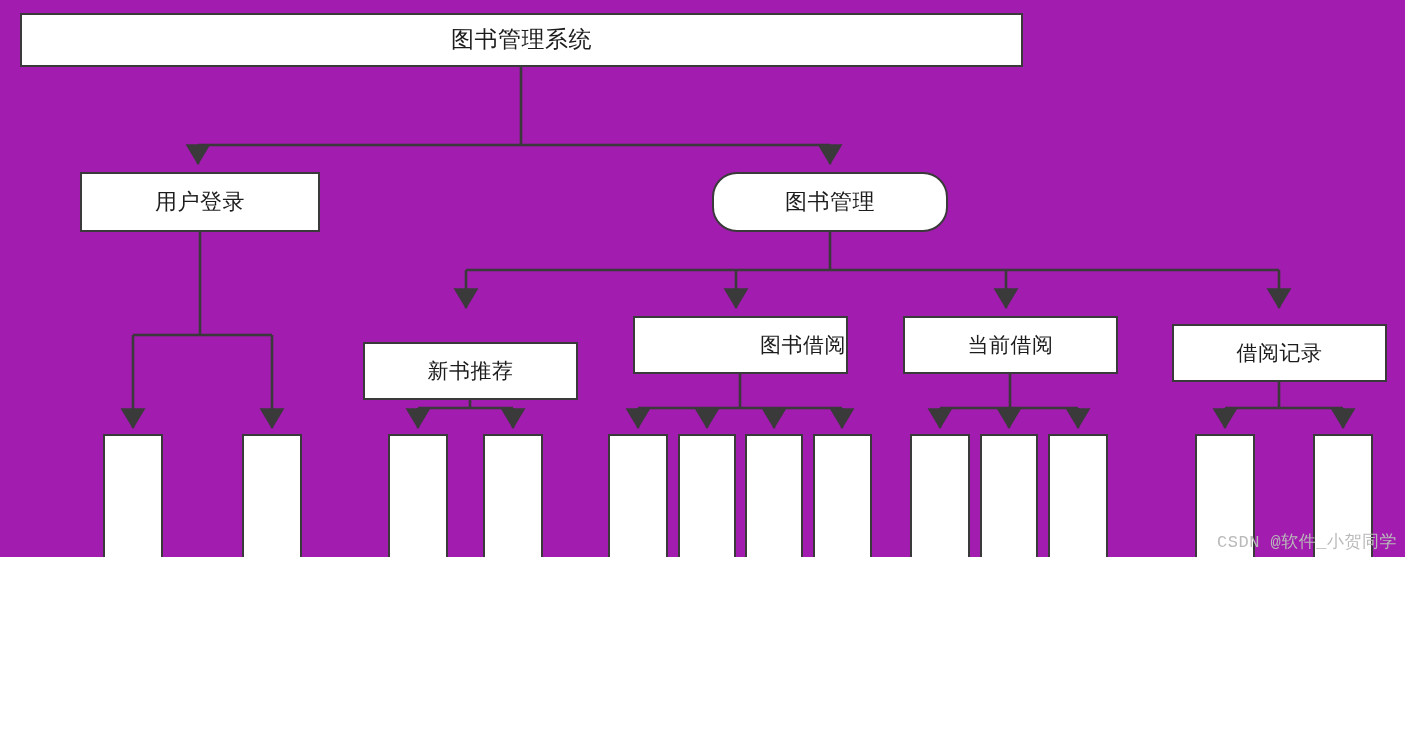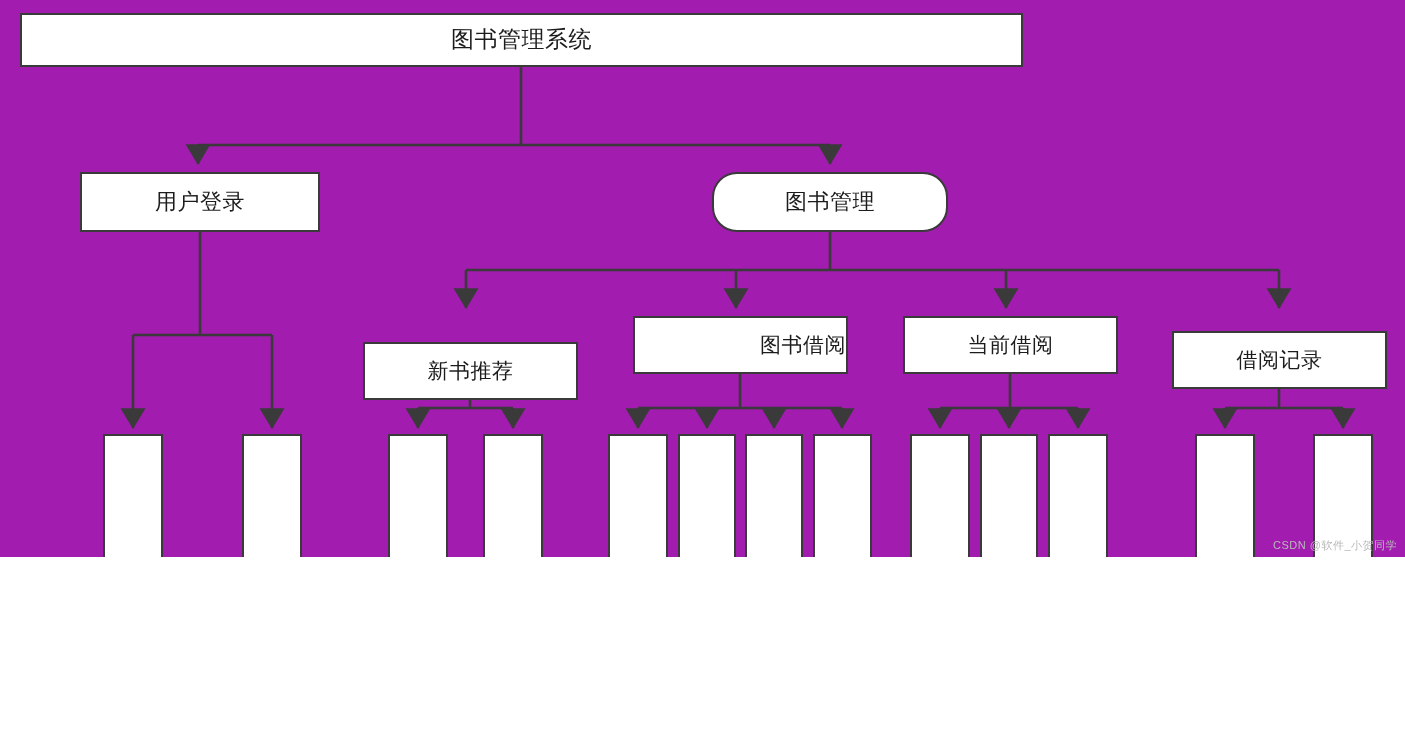--- a/index.html
+++ b/index.html
@@ -54,25 +54,25 @@
     text-orientation: upright;
     font-size: 24px;
     line-height: 1.22;
     letter-spacing: 1px;
     max-height: 100%;
   }
   #watermark {
     position: absolute;
     right: 8px;
     bottom: 4px;
-    font-size: 11px;
+    font-size: 17px;
     color: #b9b9b9;
     letter-spacing: 0.5px;
     white-space: nowrap;
-    font-family: Liberation Sans, sans-serif;
+    font-family: Liberation Mono, monospace;
   }
 </style>
 </head>
 <body>
 
 <div id="canvas">
 
   <svg id="edges" viewBox="0 0 1405 747" xmlns="http://www.w3.org/2000/svg">
     <defs>
       <marker id="arrow" viewBox="0 0 10 12" refX="9.5" refY="6" markerWidth="8" markerHeight="10" orient="auto-start-reverse">
@@ -128,21 +128,21 @@
       </div>
       <div class="node node-l2" style="left: 363px; top: 316px; width: 215px; height: 58px; margin-top: 26px;">
         <span class="label">新书推荐</span>
       </div>
       <div class="node node-l2" style="left: 633px; top: 316px; width: 215px; height: 58px; justify-content: flex-end;">
         <span class="label">图书借阅</span>
       </div>
       <div class="node node-l2" style="left: 903px; top: 316px; width: 215px; height: 58px; justify-content: center;">
         <span class="label">当前借阅</span>
       </div>
-      <div class="node node-l2" style="left: 1172px; top: 331px; width: 215px; height: 58px;">
+      <div class="node node-l2" style="left: 1172px; top: 324px; width: 215px; height: 58px;">
         <span class="label">借阅记录</span>
       </div>
       <div class="node node-leaf" style="left: 103px; top: 434px; width: 60px; height: 300px;">
         <span class="label">用户登录</span>
       </div>
       <div class="node node-leaf" style="left: 242px; top: 434px; width: 60px; height: 300px;">
         <span class="label">注销登录</span>
       </div>
       <div class="node node-leaf" style="left: 388px; top: 434px; width: 60px; height: 300px;">
         <span class="label">查询图书</span>

